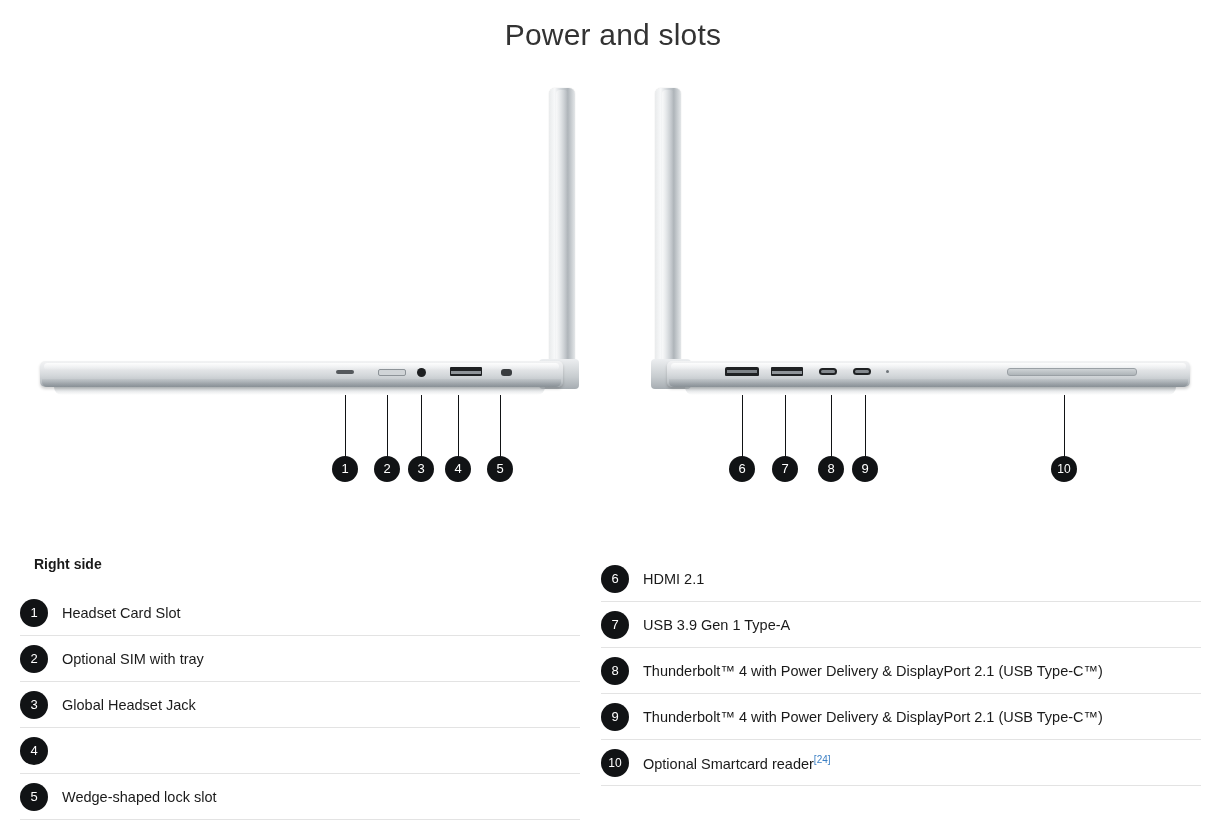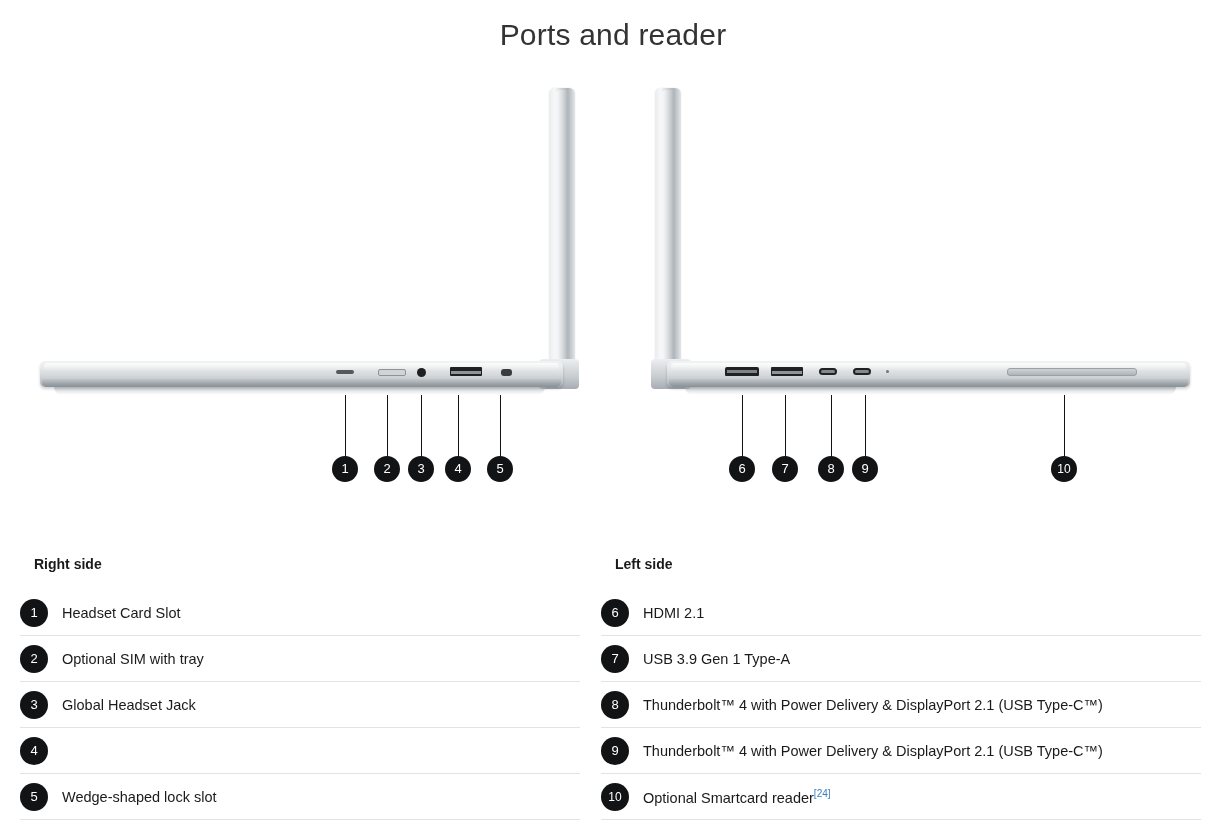--- a/index.html
+++ b/index.html
@@ -212,21 +212,21 @@
   }
   .legend-text sup {
     font-size: 10px;
     color: #3b7fc4;
     vertical-align: super;
   }
 </style>
 </head>
 <body>
 
-<div class="page-title">Ports and reader</div>
+<div class="page-title">Power and slots</div>
 
 <div class="illustration">
 
   <div class="device dev-right">
     <div class="screen-panel"></div>
     <div class="hinge"></div>
     <div class="under-lip"></div>
     <div class="base-slab">
       <div class="hilite"></div>
       <div class="shade"></div>
@@ -301,21 +301,20 @@
     <div class="legend-row">
       <div class="legend-badge">4</div>
     </div>
     <div class="legend-row">
       <div class="legend-badge">5</div>
       <div class="legend-text">Wedge-shaped lock slot</div>
     </div>
   </div>
 
   <div class="legend-col col-left">
-    <div class="legend-heading">Left side</div>
 
     <div class="legend-row">
       <div class="legend-badge">6</div>
       <div class="legend-text">HDMI 2.1</div>
     </div>
     <div class="legend-row">
       <div class="legend-badge">7</div>
       <div class="legend-text">USB 3.9 Gen 1 Type-A</div>
     </div>
     <div class="legend-row">

